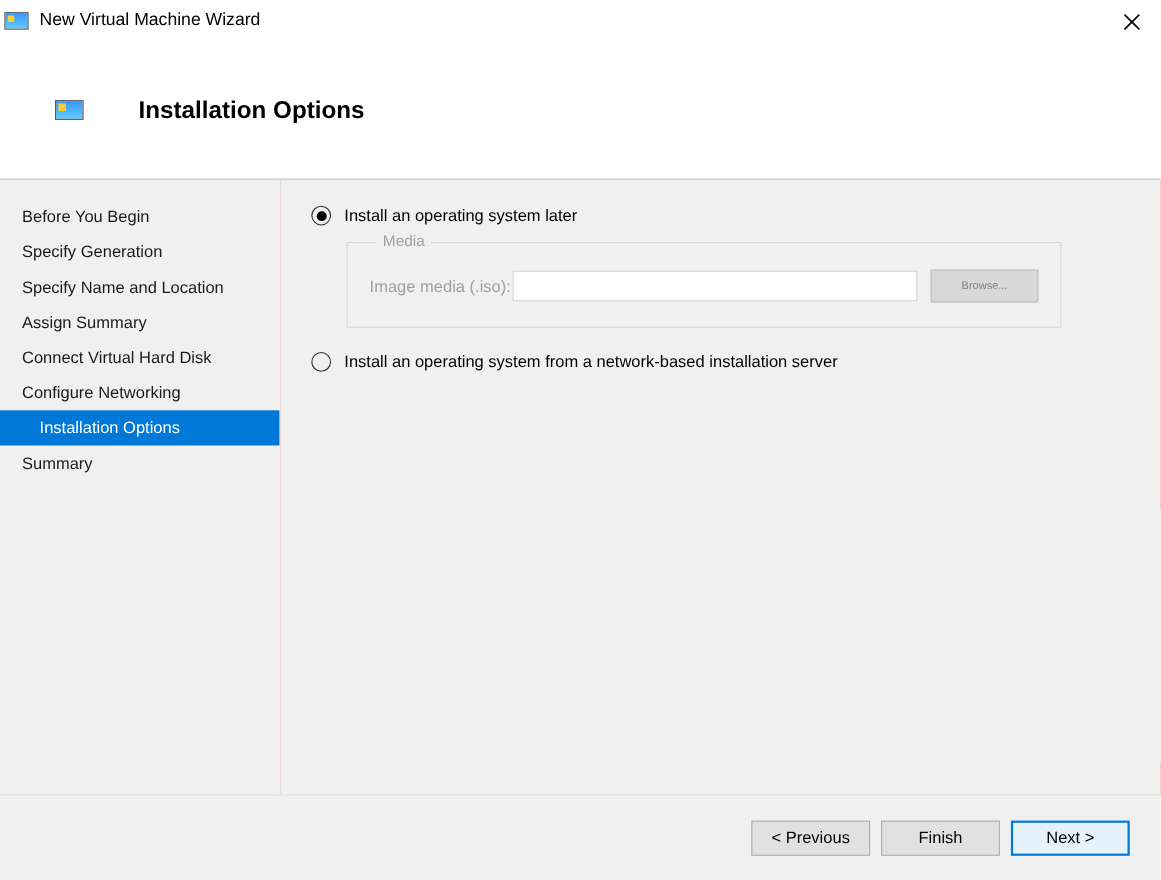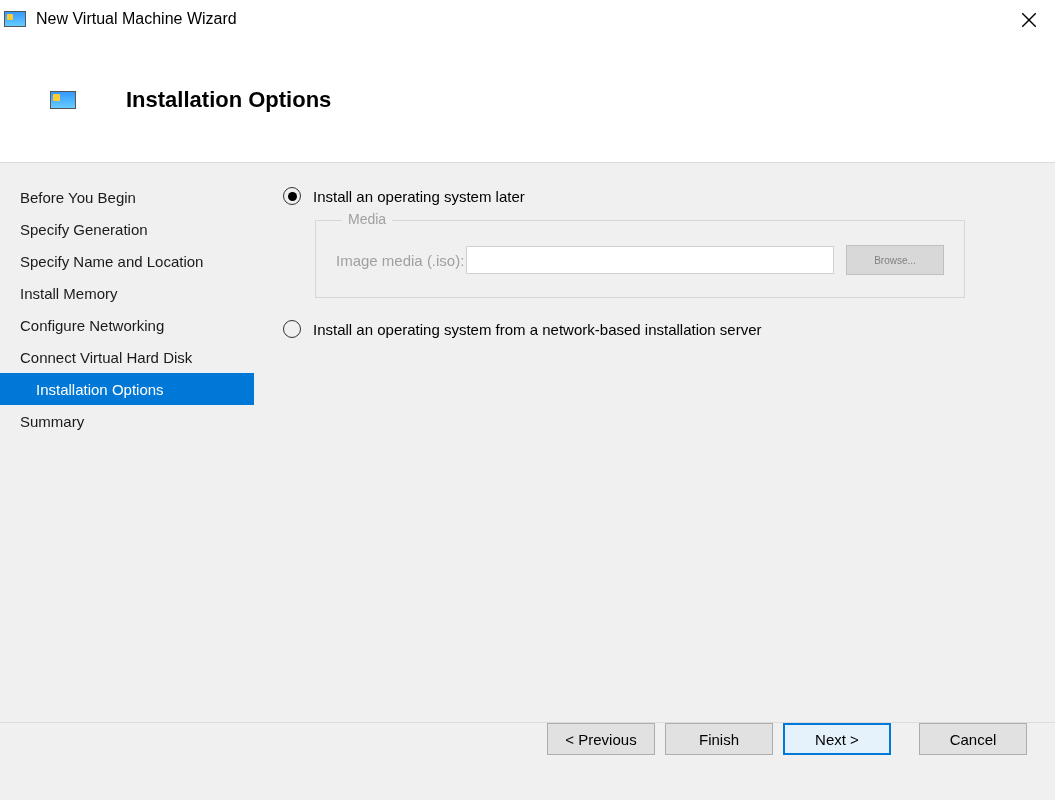--- a/index.html
+++ b/index.html
@@ -200,20 +200,21 @@
       color: #808080;
       font-size: 10px;
       cursor: default;
     }
     .footer {
       height: 78px;
       background: #f0f0f0;
       border-top: 1px solid #dcdcdc;
       display: flex;
       justify-content: flex-end;
+      align-items: center;
       padding-right: 28px;
       gap: 10px;
     }
     .footer-btn {
       width: 108px;
       height: 32px;
       background: #e1e1e1;
       border: 1px solid #adadad;
       font-size: 15px;
       color: #000;
@@ -251,27 +252,27 @@
     <div class="sidebar-item">
         <span>Before You Begin</span>
       </div>
     <div class="sidebar-item">
         <span>Specify Generation</span>
       </div>
     <div class="sidebar-item">
         <span>Specify Name and Location</span>
       </div>
     <div class="sidebar-item">
-        <span>Install Memory</span>
+        <span>Assign Summary</span>
+      </div>
+    <div class="sidebar-item">
+        <span>Connect Virtual Hard Disk</span>
       </div>
     <div class="sidebar-item">
         <span>Configure Networking</span>
-      </div>
-    <div class="sidebar-item">
-        <span>Connect Virtual Hard Disk</span>
       </div>
     <div class="sidebar-item selected">
         <span>Installation Options</span>
       </div>
     <div class="sidebar-item">
         <span>Summary</span>
       </div>
   </div>
 
   <div class="content">
@@ -295,14 +296,13 @@
       <span class="radio"></span>
       <span class="radio-label">Install an operating system from a network-based installation server</span>
     </div>
   </div>
 </div>
 
 <div class="footer">
   <button class="footer-btn">&lt; Previous</button>
   <button class="footer-btn">Finish</button>
   <button class="footer-btn default">Next &gt;</button>
-  <button class="footer-btn cancel">Cancel</button>
 </div>
 
 </body></html>

